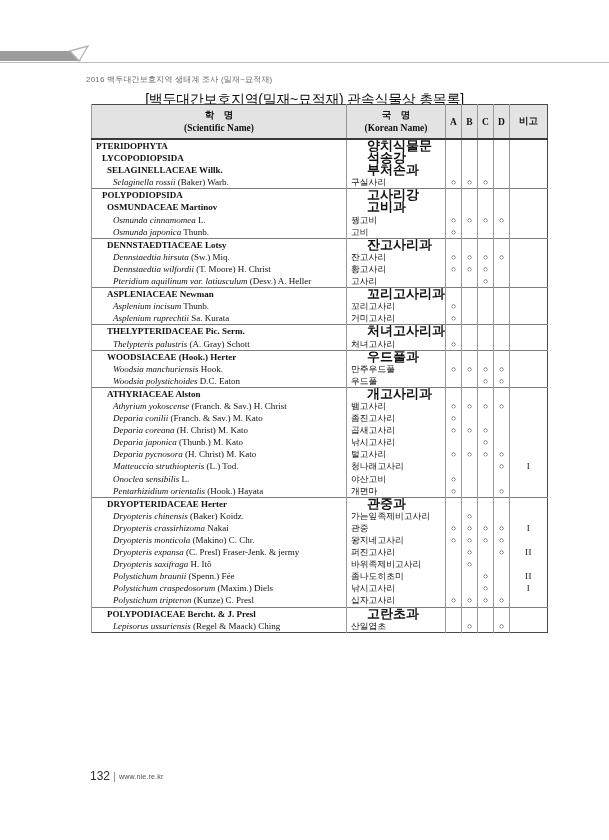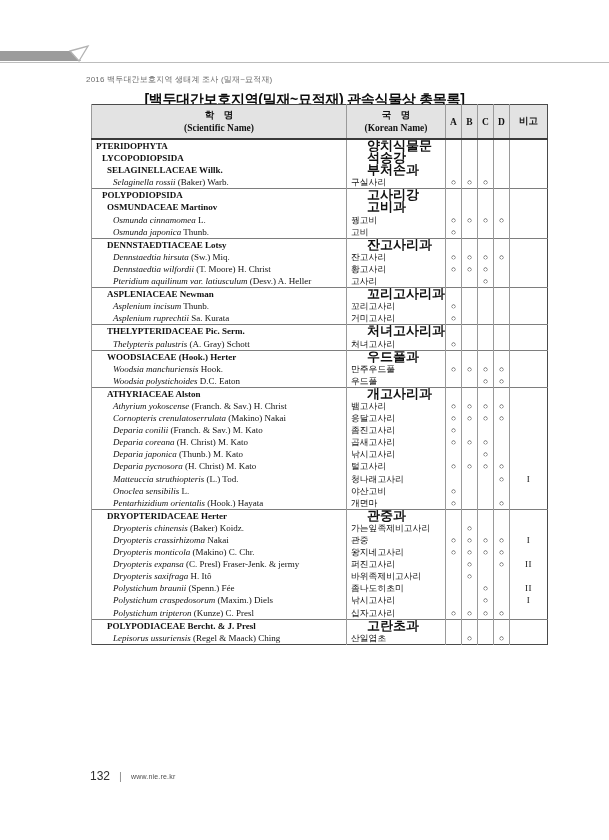--- a/index.html
+++ b/index.html
@@ -11,21 +11,21 @@
   .hdr-deco{position:absolute;left:0;top:40px}
   .hdr-text{
     position:absolute;left:86px;top:47px;
     font-family:"Liberation Sans",sans-serif;font-size:8px;color:#6b6b6b;
     letter-spacing:.2px;white-space:nowrap;margin-top:27px;
   }
   .hdr-line{position:absolute;left:0;top:62px;width:609px;height:1px;background:#bdbdbd}
   
   .title{
     position:absolute;left:0;top:91px;width:609px;text-align:center;
-    font-family:"Liberation Sans",sans-serif;font-weight:bold;font-size:14px;color:#0d0d0d;
+    font-family:"Liberation Sans",sans-serif;font-weight:normal;font-size:14px;color:#0d0d0d;
     letter-spacing:-.3px;white-space:nowrap;
   }
   
   .tblwrap{position:absolute;left:91px;top:104px}
   table{border-collapse:collapse;table-layout:fixed;border:1.5px solid #4a4a4a;font-size:9px}
   col.c-sci{width:255px} col.c-kor{width:84px}
   col.c-m{width:16px} col.c-note{width:38px}
   th,td{border-left:1px solid #9a9a9a;padding:0;overflow:hidden;white-space:nowrap}
   thead th{
     background:#e3e3e3;border-bottom:2.2px solid #3a3a3a;height:33px;
@@ -39,21 +39,21 @@
   td.sci{padding-left:21px}
   tr.r-phylum td.sci{padding-left:4px}
   tr.r-class  td.sci{padding-left:10px}
   tr.r-family td.sci{padding-left:15px}
   td.sci i{}
   td.kor{padding-left:4px;font-size:8.8px}
   tr.r-phylum td.kor,tr.r-class td.kor,tr.r-family td.kor{padding-left:20px;font-size:13px}
   td.mk{text-align:center;font-size:8.5px;color:#222}
   td.note{text-align:center;font-size:9px;letter-spacing:.5px}
   
-  .footer{position:absolute;left:90px;top:769px;display:flex;align-items:center;gap:9px}
+  .footer{position:absolute;left:90px;top:769px;display:flex;align-items:center;gap:3px}
   .pageno{font-family:"Liberation Sans",sans-serif;font-size:12px;color:#2e2e2e}
   .fsep{color:#8a8a8a;font-size:11px;font-family:"Liberation Sans",sans-serif}
   .furl{font-family:"Liberation Sans",sans-serif;font-size:7px;color:#4c4c4c;letter-spacing:.2px}
 </style>
 </head>
 <body>
 
 <svg class="hdr-deco" width="120" height="30" viewBox="0 0 120 30">
   <polygon points="0,11 74,11 81,21 0,21" fill="#9c9c9c"></polygon>
   <polygon points="70,11 88,6 79,21" fill="#ffffff" stroke="#b3b3b3" stroke-width="1.3"></polygon>
@@ -284,29 +284,20 @@
         <tr class="r-species">
           <td class="sci"><i>Athyrium yokoscense</i><span> (Franch. &amp; Sav.) H. Christ</span></td>
           <td class="kor">뱀고사리</td>
           <td class="mk">○</td>
           <td class="mk">○</td>
           <td class="mk">○</td>
           <td class="mk">○</td>
           <td class="note"></td>
         </tr>
         <tr class="r-species">
-          <td class="sci"><i>Cornopteris crenulatoserrulata</i><span> (Makino) Nakai</span></td>
-          <td class="kor">응달고사리</td>
-          <td class="mk">○</td>
-          <td class="mk">○</td>
-          <td class="mk">○</td>
-          <td class="mk">○</td>
-          <td class="note"></td>
-        </tr>
-        <tr class="r-species">
           <td class="sci"><i>Deparia conilii</i><span> (Franch. &amp; Sav.) M. Kato</span></td>
           <td class="kor">좀진고사리</td>
           <td class="mk">○</td>
           <td class="mk"></td>
           <td class="mk"></td>
           <td class="mk"></td>
           <td class="note"></td>
         </tr>
         <tr class="r-species">
           <td class="sci"><i>Deparia coreana</i><span> (H. Christ) M. Kato</span></td>

